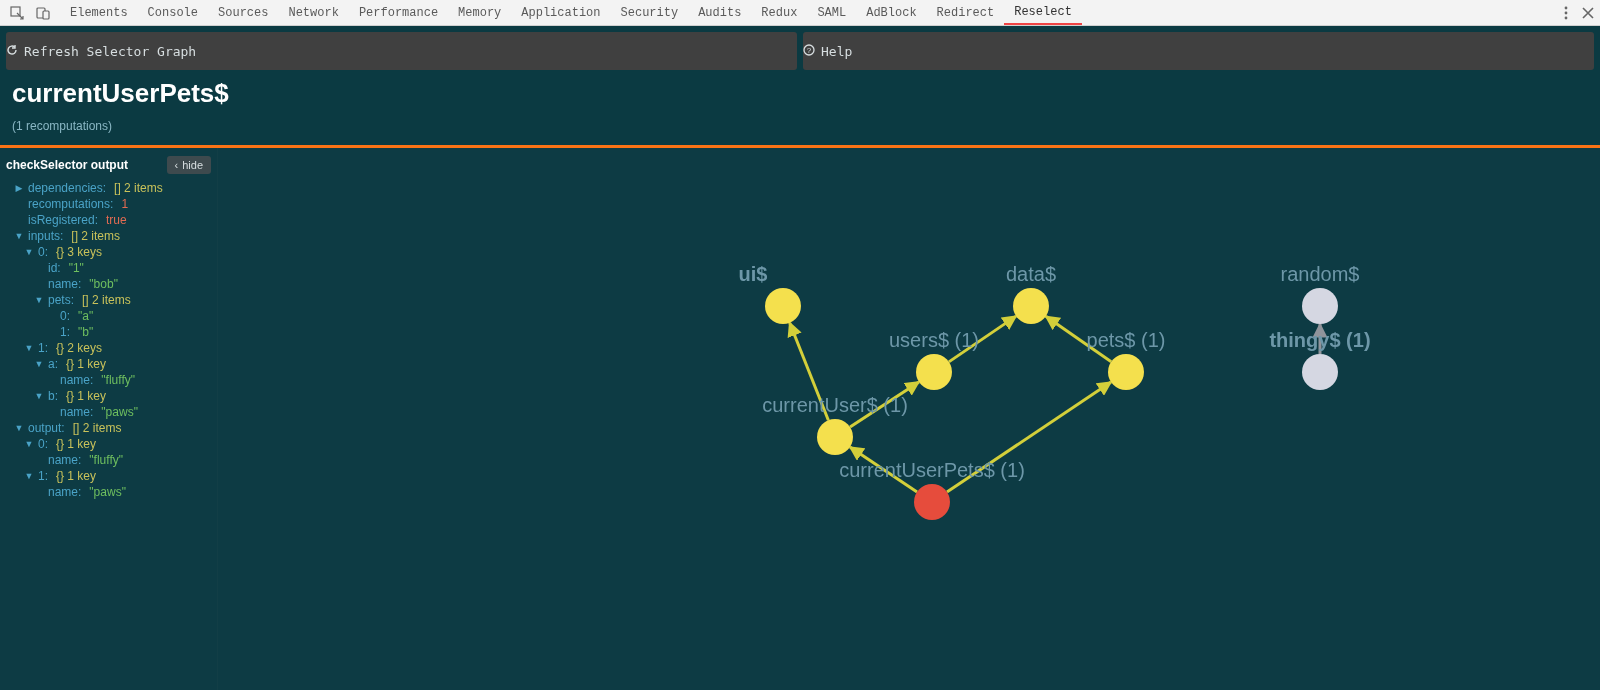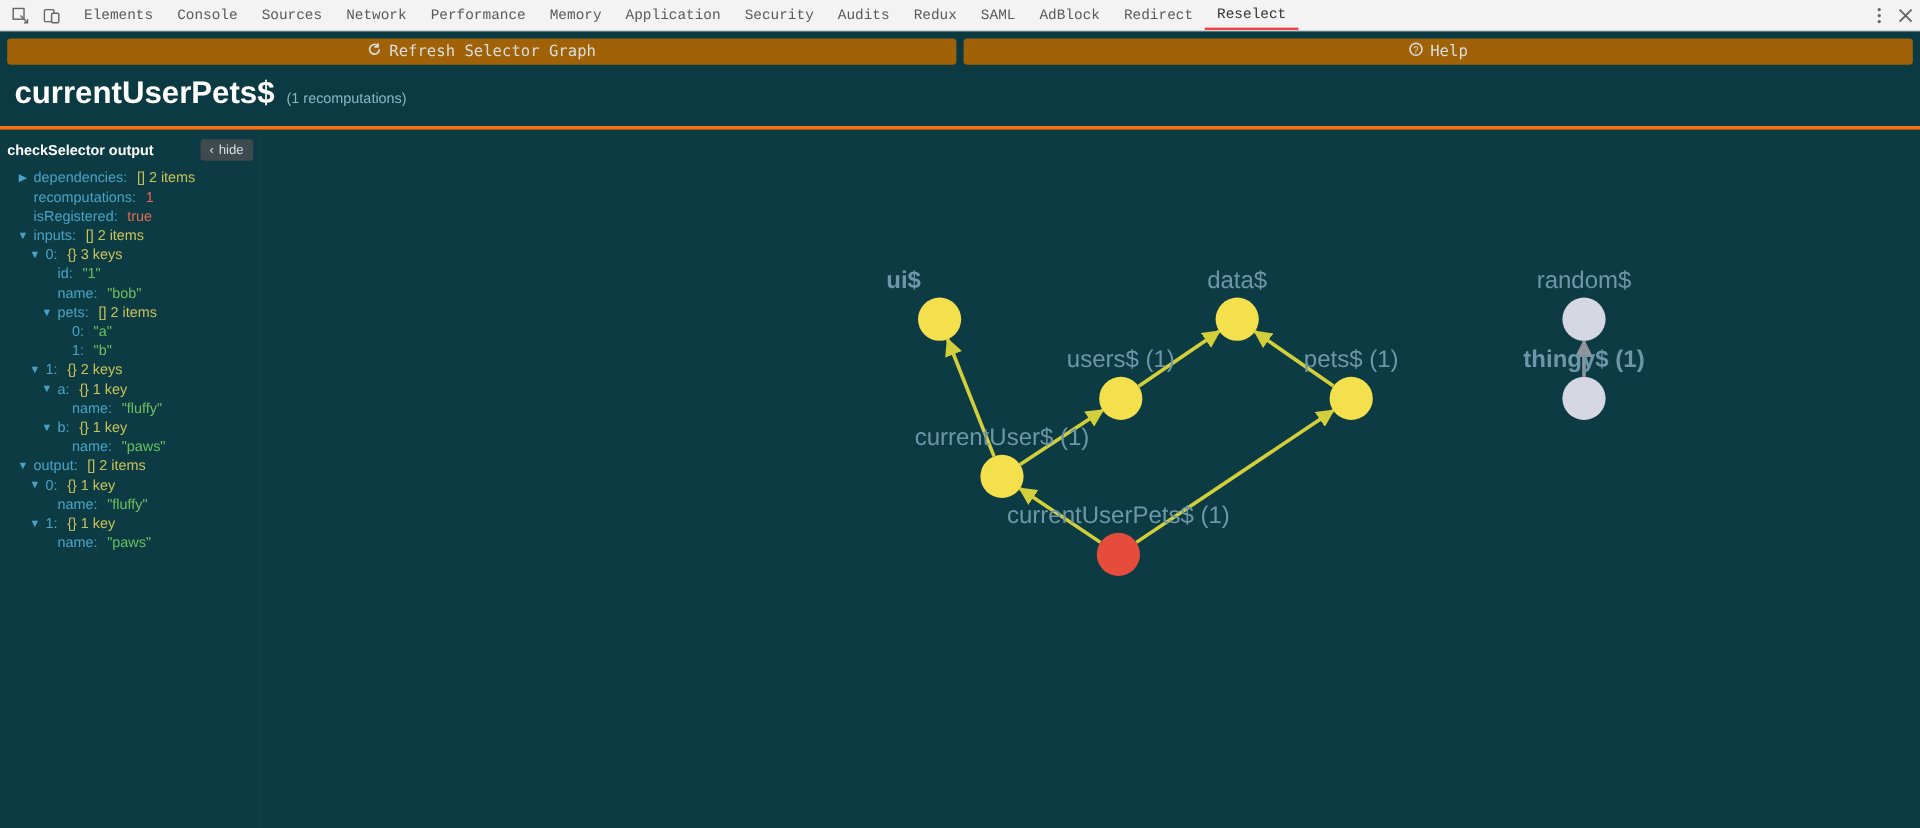--- a/index.html
+++ b/index.html
@@ -26,35 +26,36 @@
   .tabstrip .ts-right { position: absolute; right: 6px; top: 0; height: 100%; display: flex; align-items: center; gap: 14px; color: #666; }
   .tabstrip svg { display: block; }
 
   
   .toolbar {
     display: flex; gap: 6px; padding: 6px 6px 0 6px;
     background: #0b3a42;
   }
   .toolbar .btn {
     flex: 1 1 0;
-    background: #a16207;
+    background: #404040;
     color: #d7dee0;
     font-family: ui-monospace, Menlo, Consolas, monospace;
     font-size: 13px;
-    height: 22px;
+    height: 38px;
     border-radius: 3px;
-    display: flex; align-items: center; justify-content: center;
+    display: flex; align-items: center; justify-content: flex-start;
     gap: 6px;
   }
 
   
   .header {
     padding: 8px 12px 12px 12px;
     display: flex; align-items: baseline; gap: 10px;
     color: #e8eef0;
+    flex-direction: column;
   }
   .header .title { font-size: 26px; font-weight: 700; color: #fff; }
   .header .subtitle { font-size: 12px; color: #8ab7c4; }
 
   
   .main {
     flex: 1 1 auto; display: flex; min-height: 0;
     border-top: 3px solid #f97316;
     background: #0d3b44;
   }

